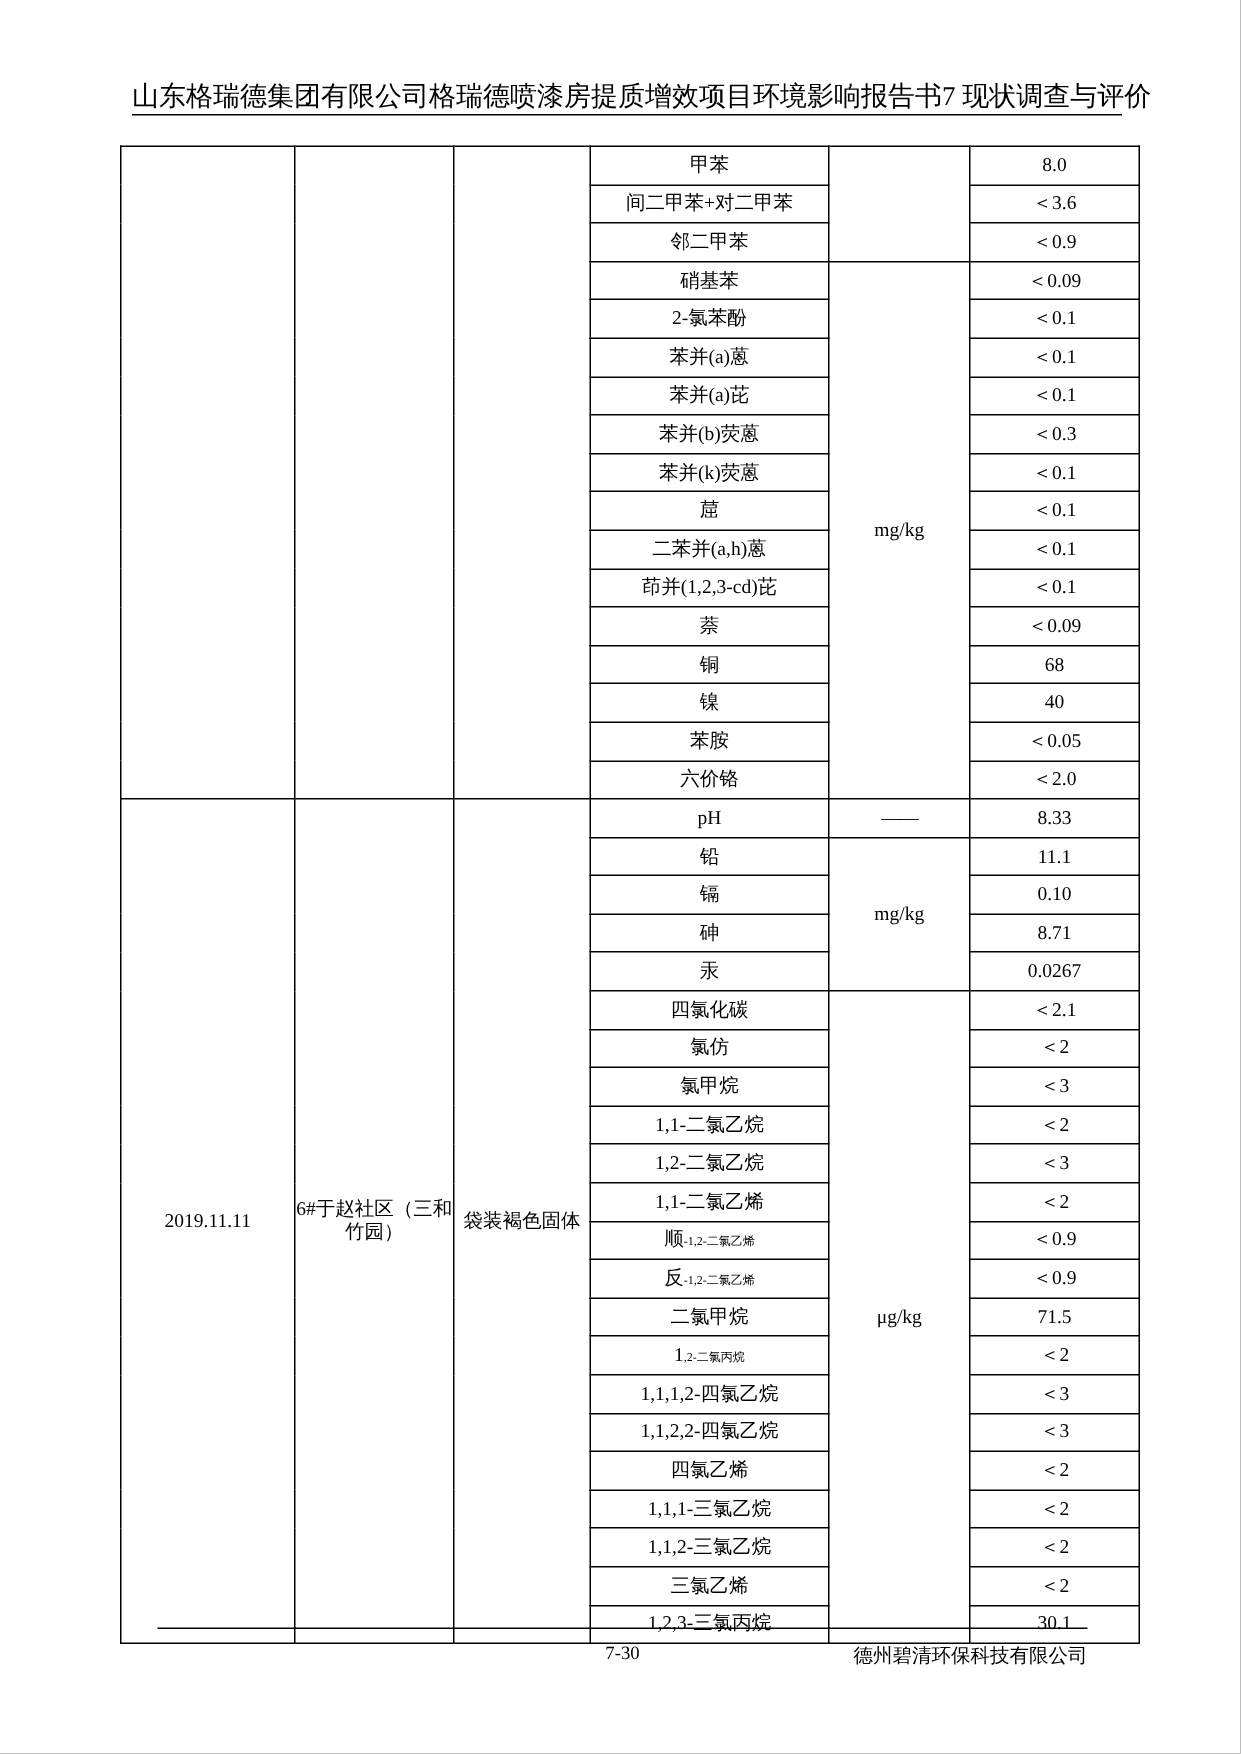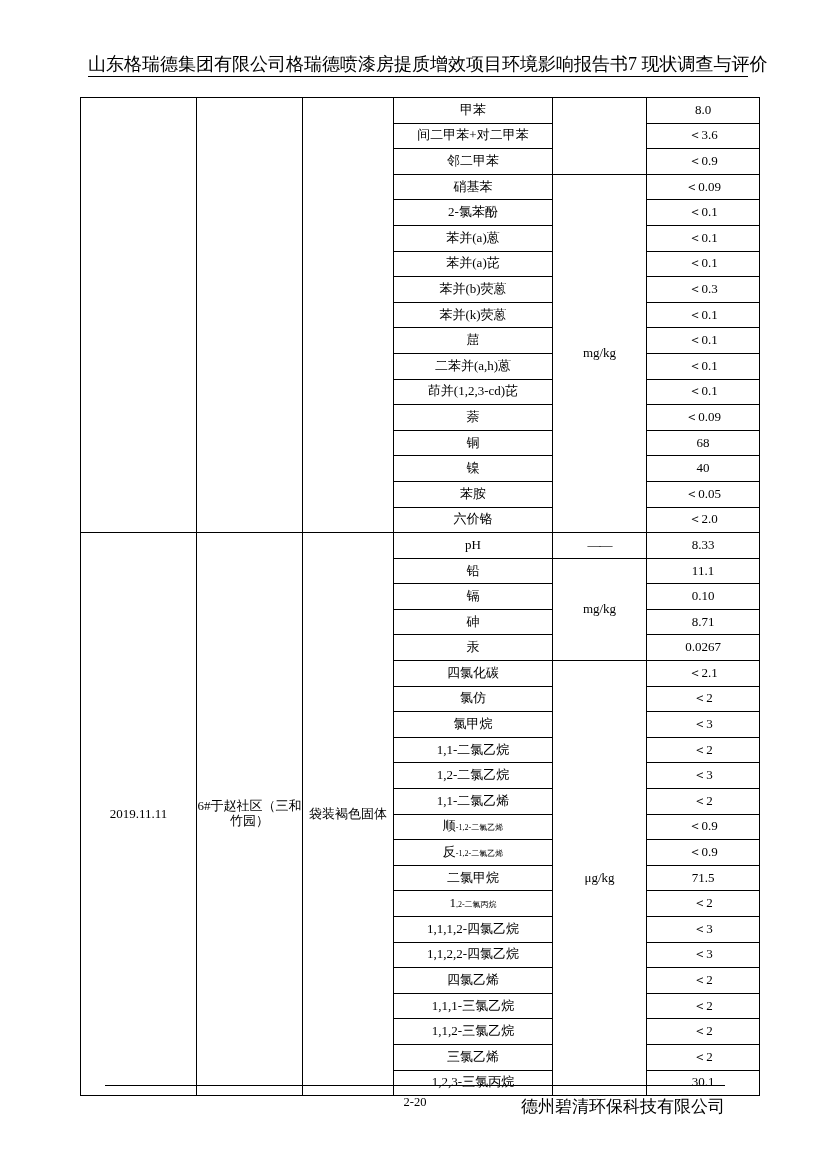--- a/index.html
+++ b/index.html
@@ -57,21 +57,21 @@
     align-items: flex-start;
   }
   .footer-page {
     position: absolute;
     left: 50%;
     transform: translateX(-50%);
   }
   .footer-org {
     position: absolute;
     right: 0;
-    font-size: 17px;
+    font-size: 13px;
     text-align: right;
   }
   
   .table-wrap {
     position: absolute;
     top: 97px;
     left: 80px;
     width: 673px;
   }
   table.data {
@@ -297,17 +297,17 @@
         <tr>
           <td class="c-item">1,2,3-三氯丙烷</td>
           <td class="c-value">30.1</td>
         </tr>
       </tbody>
     </table>
   </div>
 
   <div class="footer-rule"></div>
   <div class="footer">
-    <span class="footer-page">2-20</span>
+    <span class="footer-page">7-30</span>
     <span class="footer-org">德州碧清环保科技有限公司</span>
   </div>
 
 </div>
 
 </body></html>

